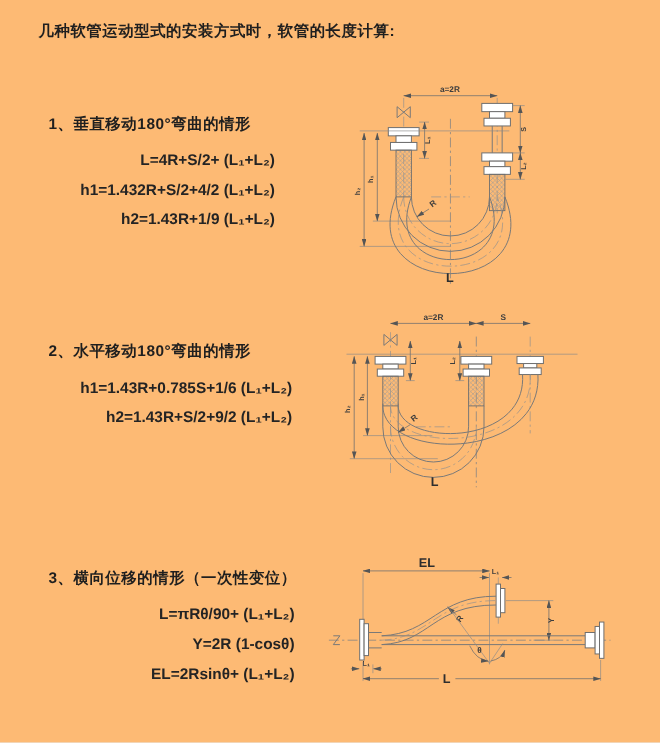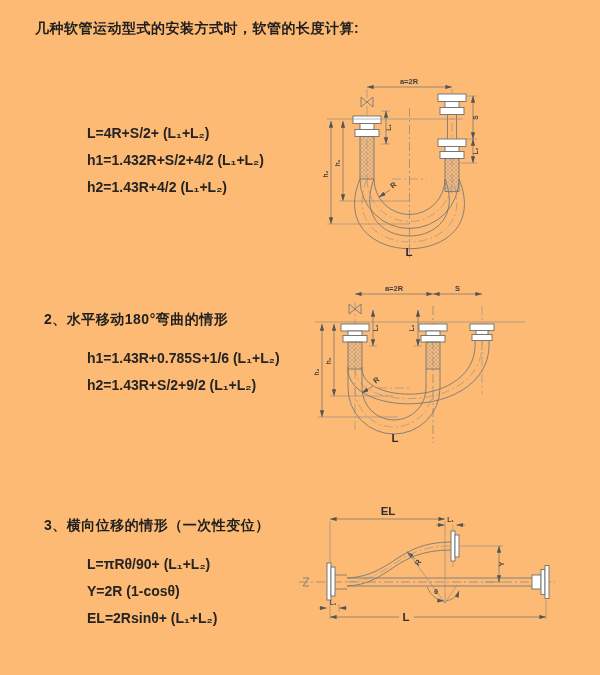--- a/index.html
+++ b/index.html
@@ -9,21 +9,21 @@
   }
   .title{
     position:absolute;left:35px;top:20px;font-size:14px;font-weight:700;
     letter-spacing:.5px;color:#1f1f1f;white-space:nowrap;
   }
   .section{position:absolute;left:44px;}
   #sec1{top:104px}
   #sec2{top:311px}
   #sec3{top:517px}
   .heading{font-size:14px;font-weight:700;color:#1f1f1f;margin:0 0 10px 0;white-space:nowrap;letter-spacing:.5px;}
-  .formulas{margin:16px;padding:0;list-style:none;}
+  .formulas{margin:2px;padding:0;list-style:none;text-align:right;}
   .formula{font-size:14px;font-weight:700;color:#242424;margin-left:27px;line-height:27px;white-space:nowrap;}
   .diagram{position:absolute;}
   #d1{left:300px;top:62px;}
   #d2{left:298px;top:282px;}
   #d3{left:293px;top:499px;}
   
   .thin{stroke:#787878;stroke-width:0.9;fill:none;}
   .dim{stroke:#6f6f6f;stroke-width:0.7;fill:none;}
   .ext{stroke:#8a8a8a;stroke-width:0.6;fill:none;}
   .cl{stroke:#909090;stroke-width:0.6;fill:none;stroke-dasharray:9 3 2 3;}
@@ -34,24 +34,25 @@
   .big{font-size:11.5px;fill:#2e2e2e;font-weight:700;font-family:"Liberation Sans","DejaVu Sans",sans-serif;}
 </style>
 </head>
 <body>
 
 <div class="page">
 
   <div class="title">几种软管运动型式的安装方式时，软管的长度计算:</div>
 
   <div class="section" id="sec1">
+    <div class="heading">1、垂直移动180°弯曲的情形</div>
     <ul class="formulas">
       <li class="formula">L=4R+S/2+ (L₁+L₂)</li>
       <li class="formula">h1=1.432R+S/2+4/2 (L₁+L₂)</li>
-      <li class="formula">h2=1.43R+4/2 (L₁+L₂)</li>
+      <li class="formula">h2=1.43R+1/9 (L₁+L₂)</li>
     </ul>
   </div>
 
   <div class="section" id="sec2">
     <div class="heading">2、水平移动180°弯曲的情形</div>
     <ul class="formulas">
       <li class="formula">h1=1.43R+0.785S+1/6 (L₁+L₂)</li>
       <li class="formula">h2=1.43R+S/2+9/2 (L₁+L₂)</li>
     </ul>
   </div>

